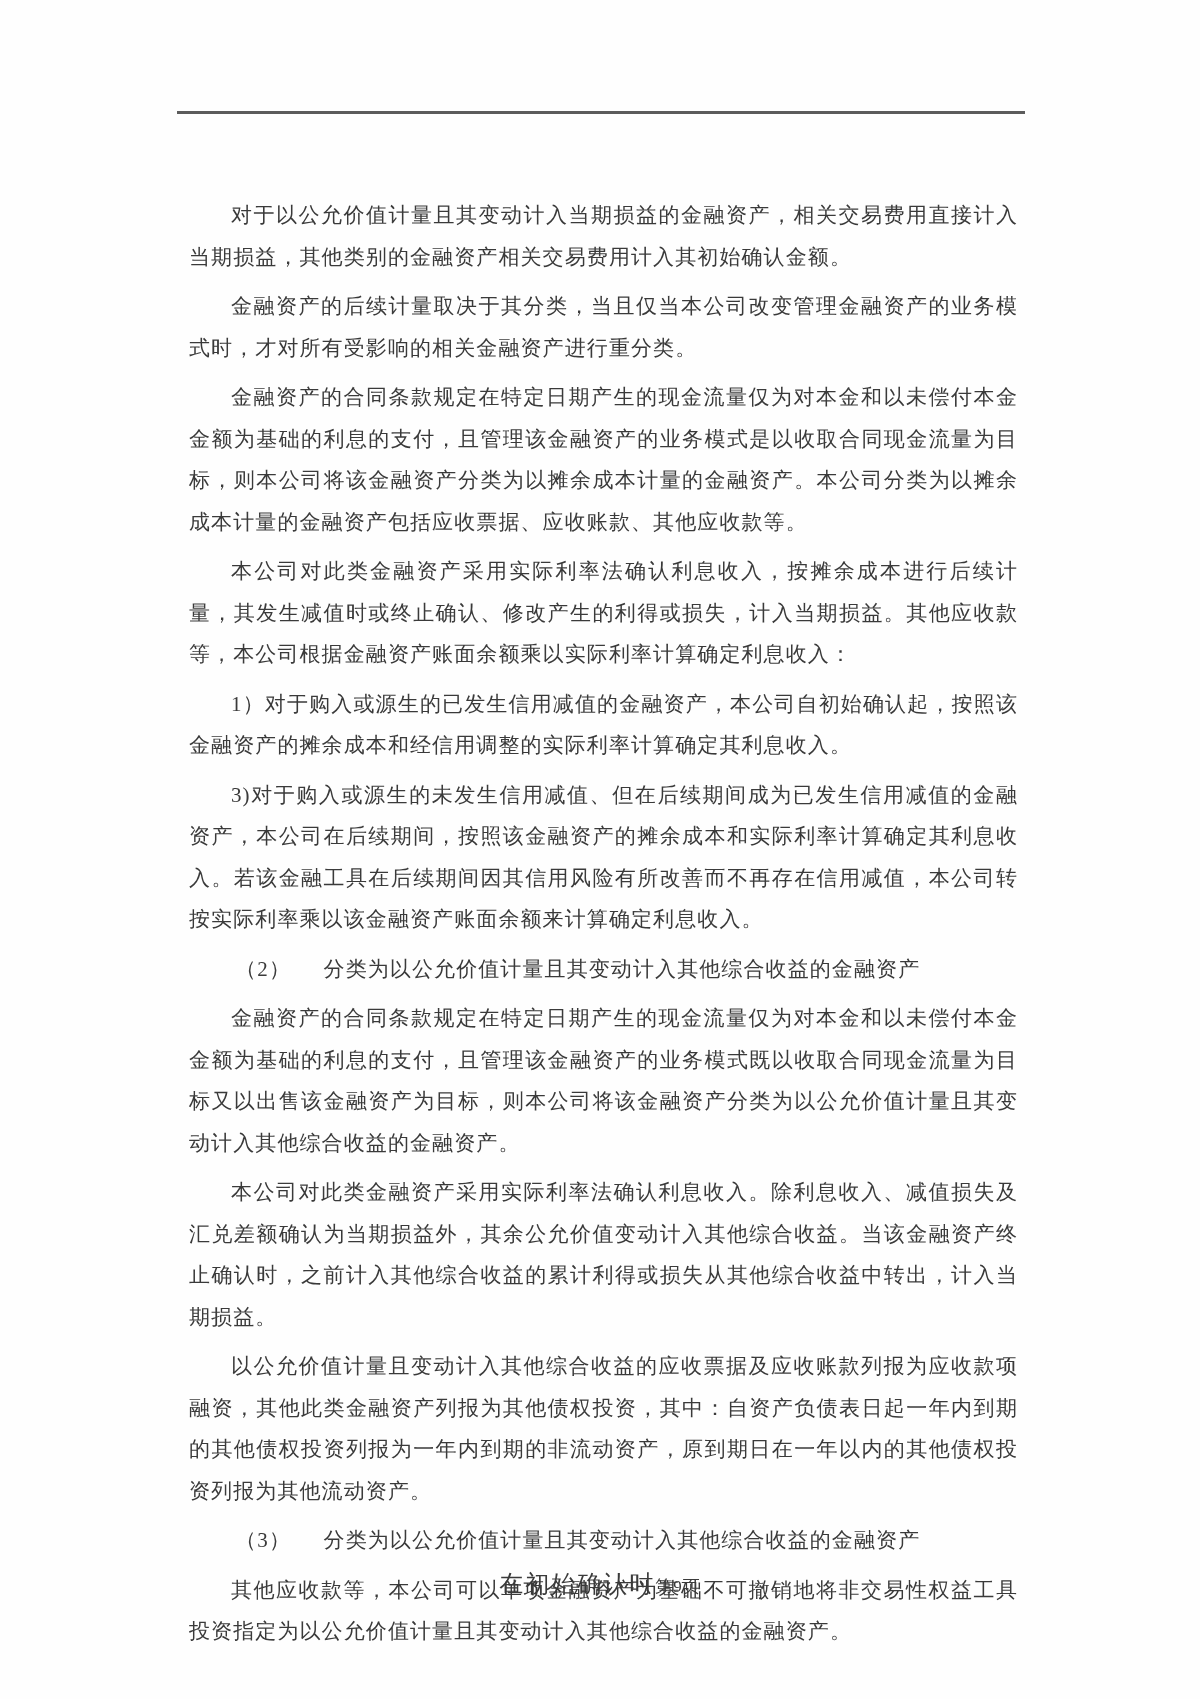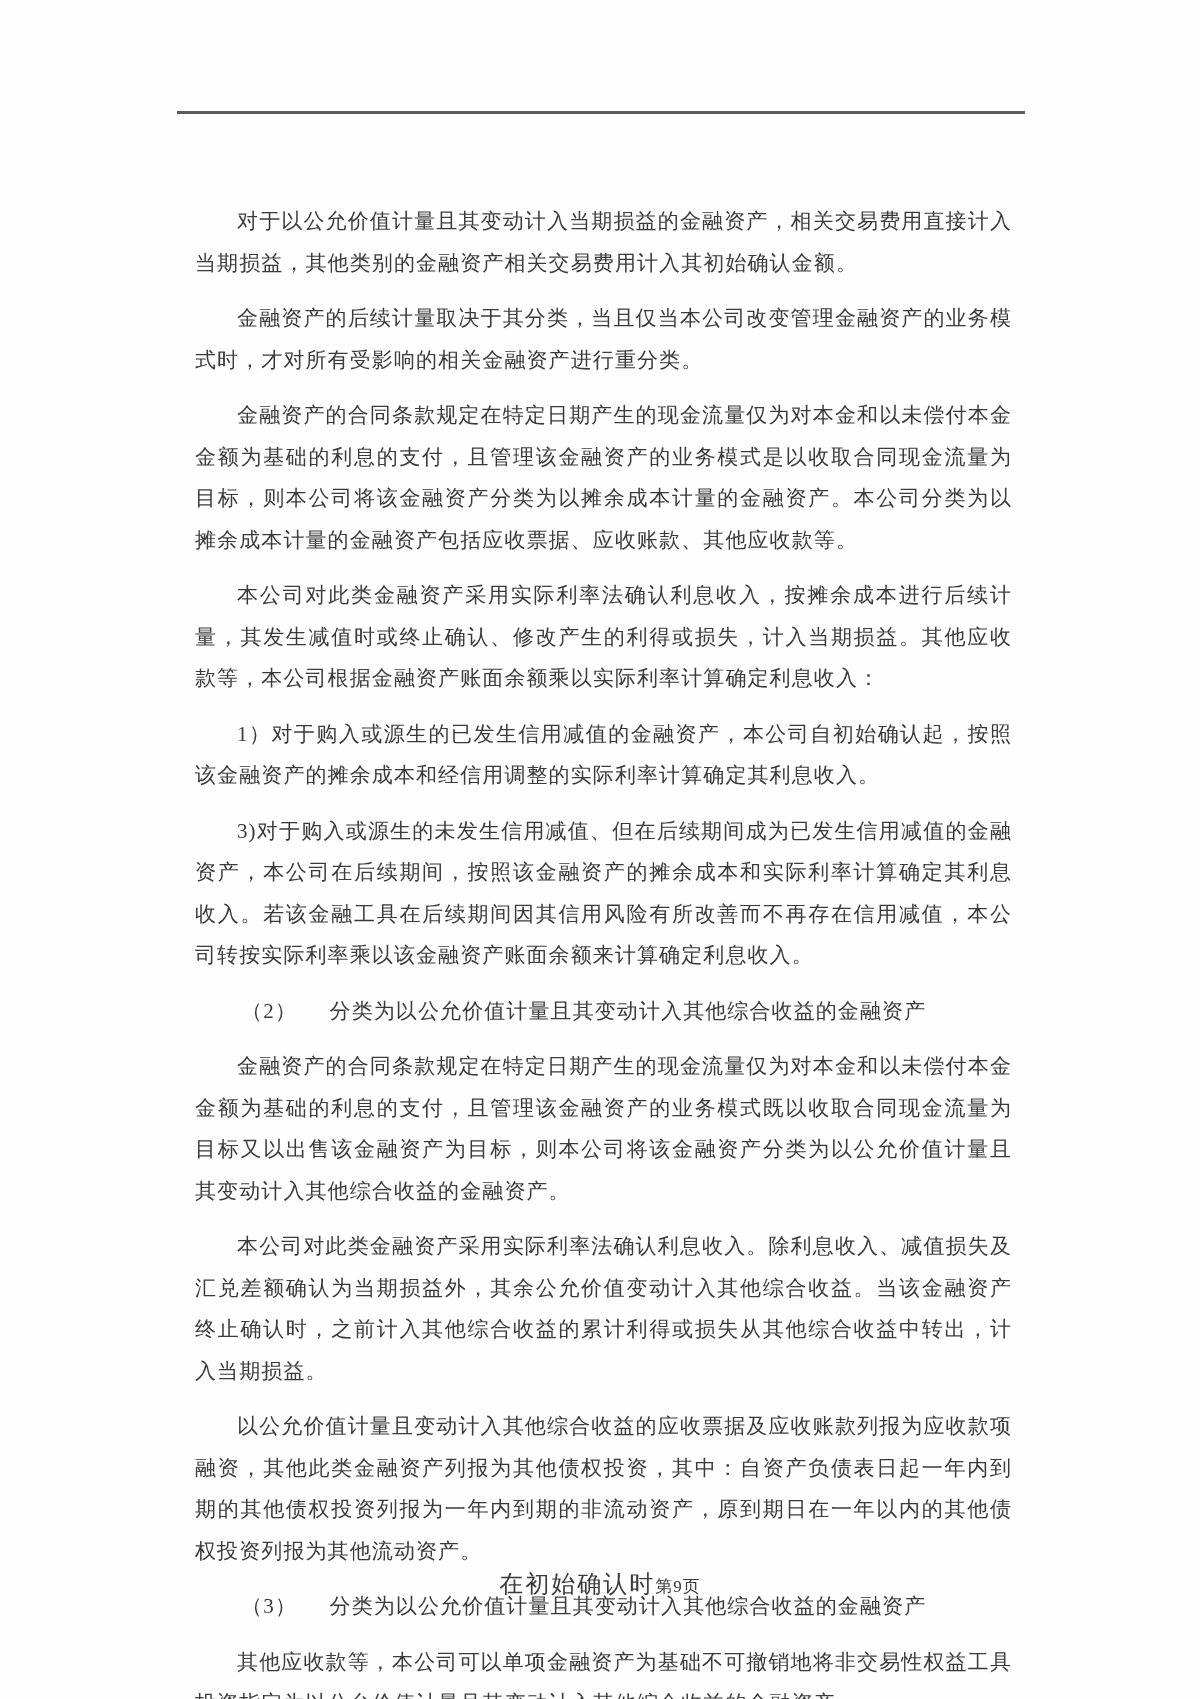--- a/index.html
+++ b/index.html
@@ -29,21 +29,21 @@
     left: 181px;
     top: 187px;
     width: 845px;
     font-size: 21px;
     line-height: 41.5px;
     letter-spacing: 1.1px;
     color: #3a3a3a;
     text-align: justify;
   }
   .para {
-    margin: 14px;
+    margin: 8px;
     text-indent: 2em;
   }
   .para.heading {
     text-align: left;
     text-indent: 2.2em;
   }
   .h-gap {
     display: inline-block;
     width: 1.55em;
   }

